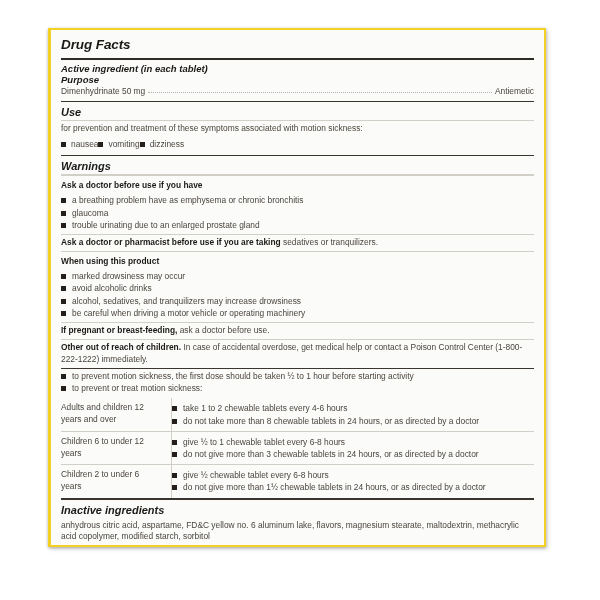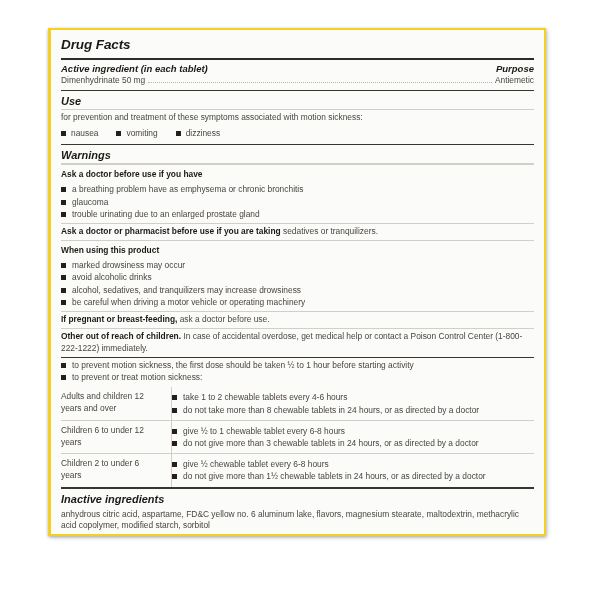--- a/index.html
+++ b/index.html
@@ -75,36 +75,37 @@
   .body-line b {
     color: #1c1a17;
   }
 
   
   .ai-row {
     display: flex;
     justify-content: space-between;
     align-items: baseline;
     padding: 3px 0 1px 0;
+    flex-direction: column;
   }
   .ai-left {
     font-size: 9.5px;
     font-weight: bold;
     font-style: italic;
     color: #1c1a17;
   }
   .ai-right {
     font-size: 9.5px;
     font-weight: bold;
     font-style: italic;
     color: #1c1a17;
   }
   .ai-row2 {
     display: flex;
-    align-items: flex-end;
+    align-items: center;
     padding: 0 0 3px 0;
     font-size: 8.4px;
     color: #4a453f;
   }
   .dot-fill {
     flex: 1;
     border-bottom: 1px dotted #b9b5ae;
     margin: 0 3px 2px 3px;
     height: 5px;
   }
@@ -133,21 +134,20 @@
   }
   ul.blist li.strong {
     color: #1c1a17;
     font-weight: bold;
   }
   ul.blist li b { color: #1c1a17; }
 
   
   .inline-bullets {
     display: flex;
-    gap: 18px;
     padding: 2px 0 4px 0;
   }
   .inline-bullets span {
     font-size: 8.4px;
     color: #4a453f;
     padding-left: 10px;
     position: relative;
   }
   .inline-bullets span::before {
     content: "";

